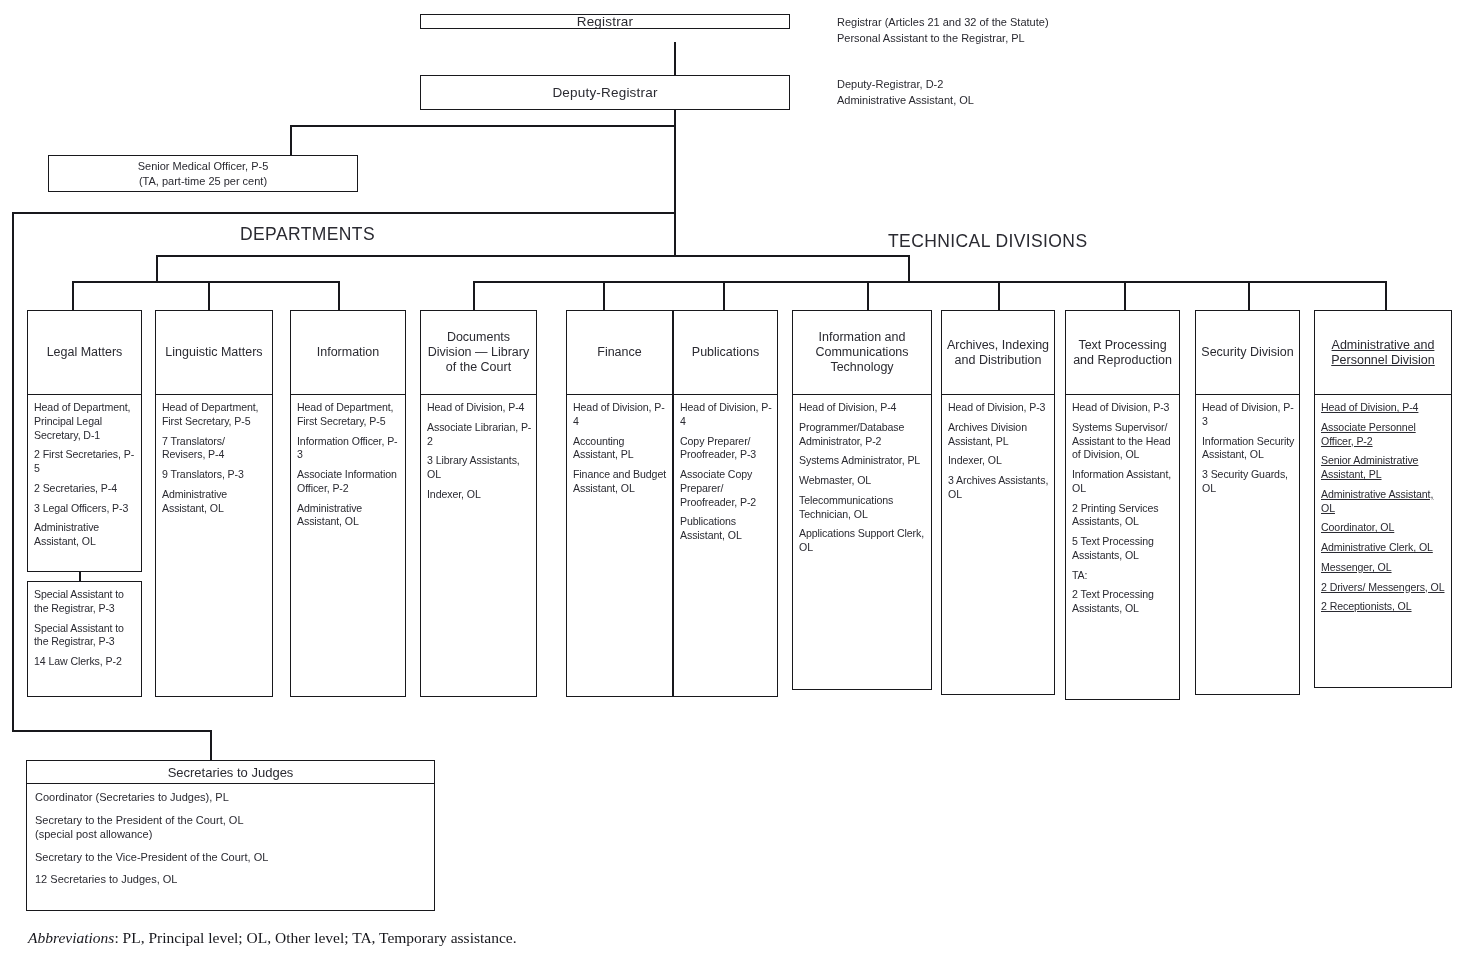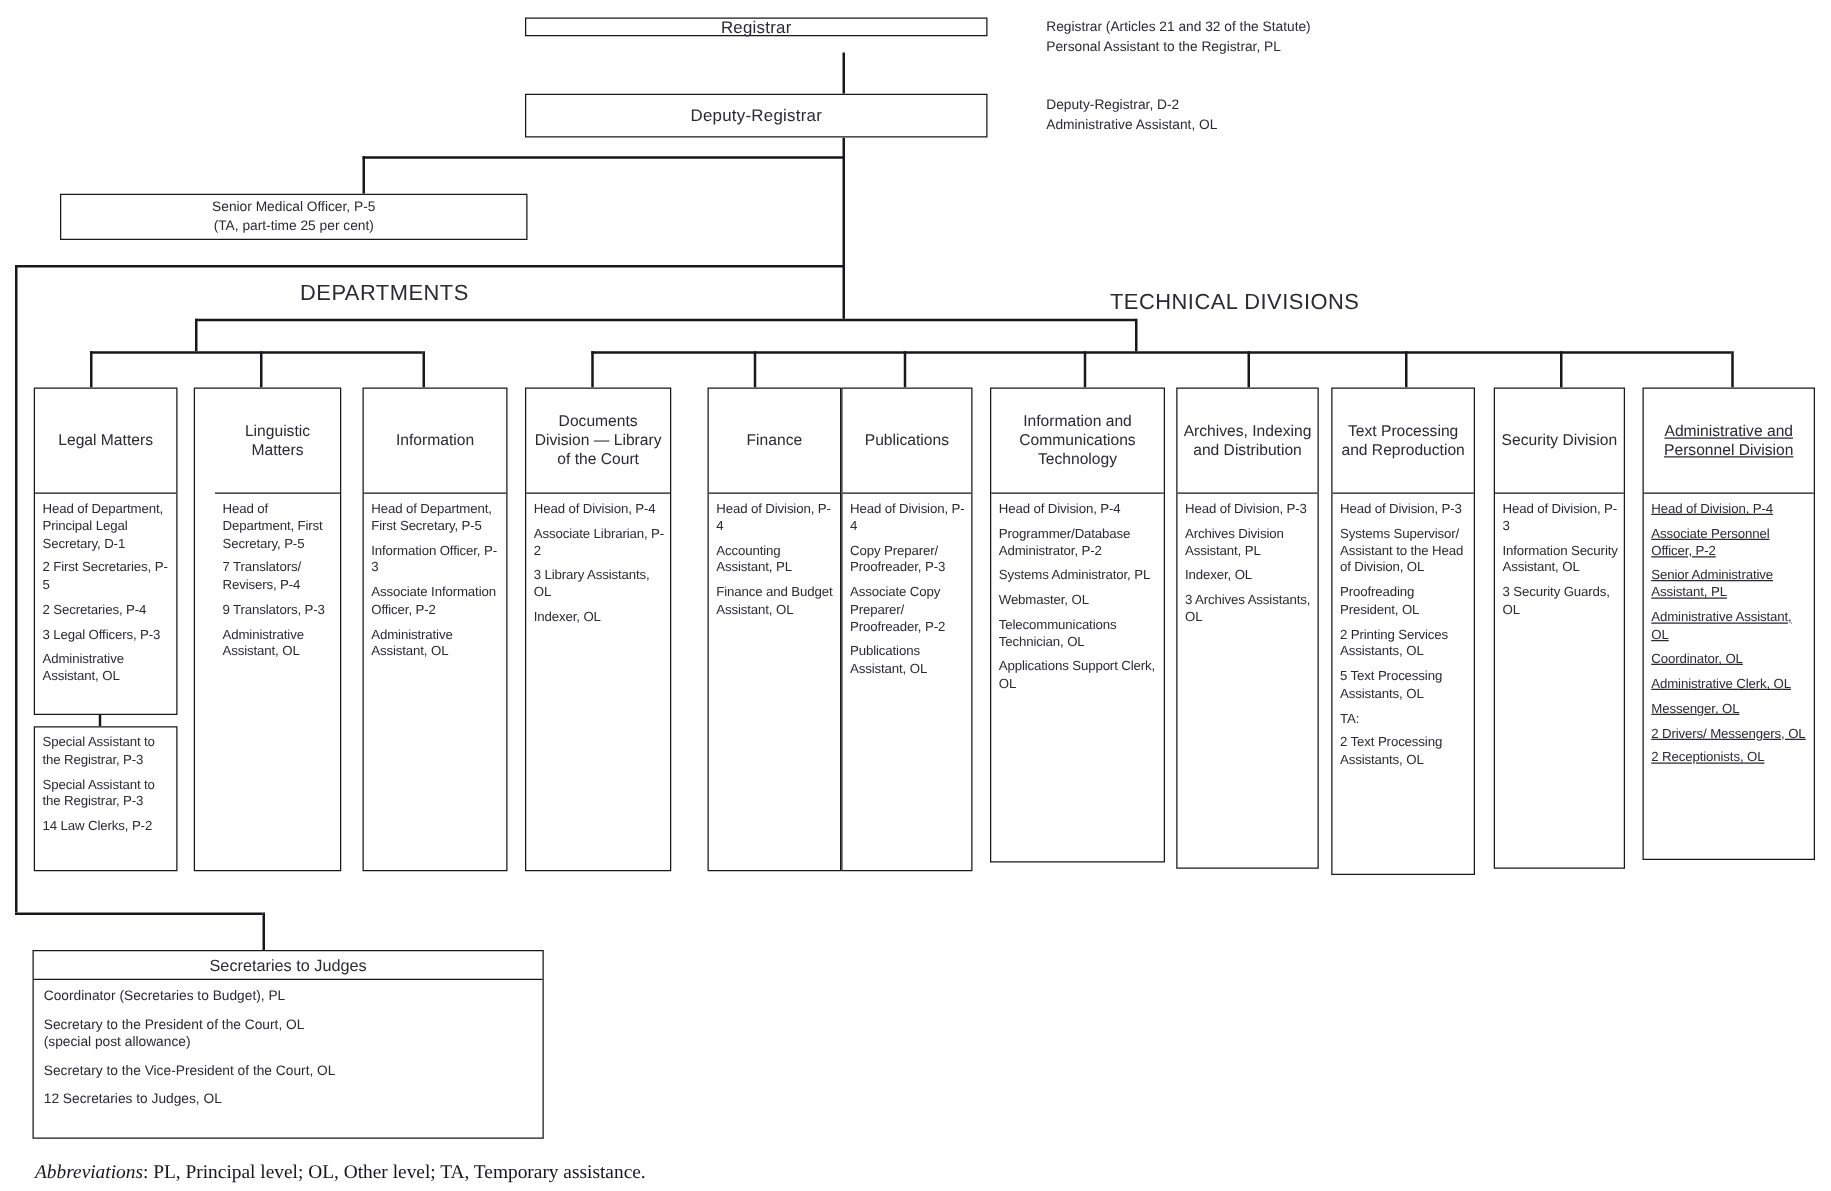--- a/index.html
+++ b/index.html
@@ -68,21 +68,21 @@
   </div>
 
   <div class="box top-title" style="left:420px;top:75px;width:370px;height:35px;">
     <span>Deputy-Registrar</span>
   </div>
   <div class="annot" style="left:805px;top:77px;">
     <div>Deputy-Registrar, D-2</div>
     <div>Administrative Assistant, OL</div>
   </div>
 
-  <div class="box smo-box" style="left:48px;top:155px;width:374px;height:37px;">
+  <div class="box smo-box" style="left:48px;top:155px;width:310px;height:37px;">
     <div>Senior Medical Officer, P-5</div>
     <div>(TA, part-time 25 per cent)</div>
   </div>
 
   <div class="group-label" style="left:240px;top:224px;width:340px;">DEPARTMENTS</div>
   <div class="group-label" style="left:888px;top:231px;width:340px;">TECHNICAL DIVISIONS</div>
 
   <div class="box" style="left:27px;top:310px;width:115px;height:262px;">
     <div class="col-header">Legal Matters</div>
     <div class="col-staff">
@@ -94,21 +94,21 @@
     </div>
   </div>
   <div class="box" style="left:27px;top:581px;width:115px;height:116px;">
     <div class="col-staff">
       <p>Special Assistant to the Registrar, P-3</p>
       <p>Special Assistant to the Registrar, P-3</p>
       <p>14 Law Clerks, P-2</p>
     </div>
   </div>
 
-  <div class="box" style="left:155px;top:310px;width:118px;height:387px;padding-left:16px;">
+  <div class="box" style="left:155px;top:310px;width:118px;height:387px;">
     <div class="col-header">Linguistic Matters</div>
     <div class="col-staff">
       <p>Head of Department, First Secretary, P-5</p>
       <p>7 Translators/ Revisers, P-4</p>
       <p>9 Translators, P-3</p>
       <p>Administrative Assistant, OL</p>
     </div>
   </div>
 
   <div class="box" style="left:290px;top:310px;width:116px;height:387px;">
@@ -170,21 +170,21 @@
       <p>Indexer, OL</p>
       <p>3 Archives Assistants, OL</p>
     </div>
   </div>
 
   <div class="box" style="left:1065px;top:310px;width:115px;height:390px;">
     <div class="col-header">Text Processing and Reproduction</div>
     <div class="col-staff">
       <p>Head of Division, P-3</p>
       <p>Systems Supervisor/ Assistant to the Head of Division, OL</p>
-      <p>Proofreading President, OL</p>
+      <p>Information Assistant, OL</p>
       <p>2 Printing Services Assistants, OL</p>
       <p>5 Text Processing Assistants, OL</p>
       <p>TA:</p>
       <p>2 Text Processing Assistants, OL</p>
     </div>
   </div>
 
   <div class="box" style="left:1195px;top:310px;width:105px;height:385px;">
     <div class="col-header">Security Division</div>
     <div class="col-staff">
@@ -205,21 +205,21 @@
       <p>Administrative Clerk, OL</p>
       <p>Messenger, OL</p>
       <p>2 Drivers/ Messengers, OL</p>
       <p>2 Receptionists, OL</p>
     </div>
   </div>
 
   <div class="box" style="left:26px;top:760px;width:409px;height:151px;">
     <div class="sec-title">Secretaries to Judges</div>
     <div class="sec-staff">
-      <p>Coordinator (Secretaries to Budget), PL</p>
+      <p>Coordinator (Secretaries to Judges), PL</p>
       <p>Secretary to the President of the Court, OL
 (special post allowance)</p>
       <p>Secretary to the Vice-President of the Court, OL</p>
       <p>12 Secretaries to Judges, OL</p>
     </div>
   </div>
 
   <div class="abbrev"><span class="it">Abbreviations</span><span>: PL, Principal level; OL, Other level; TA, Temporary assistance.</span></div>
 
 </div>

